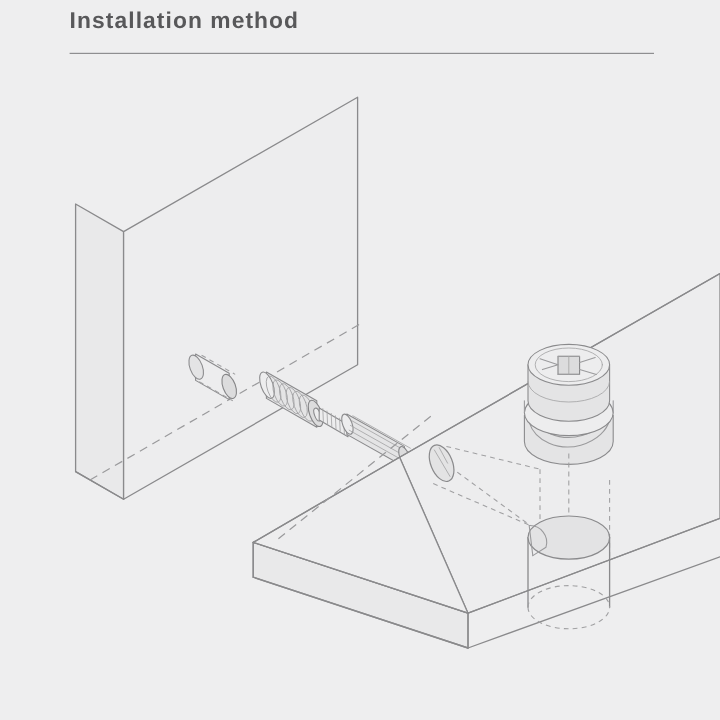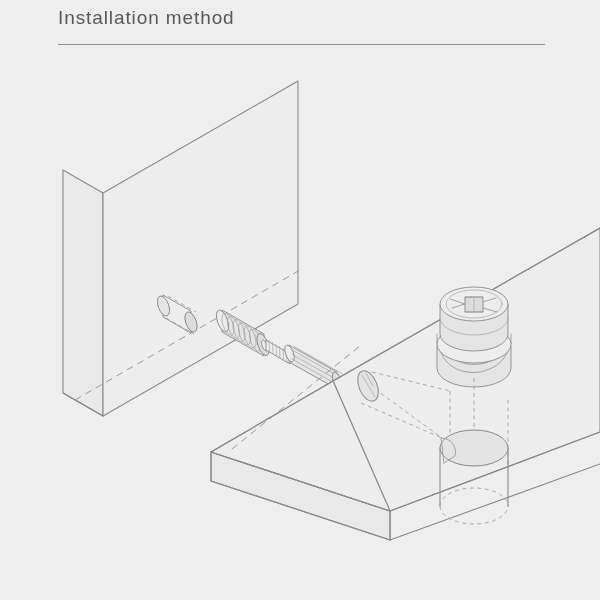--- a/index.html
+++ b/index.html
@@ -26,21 +26,21 @@
     top: 0;
     width: 600px;
     height: 56px;
   }
   .header-title {
     position: absolute;
     left: 58px;
     top: 7px;
     font-family: "Liberation Sans", sans-serif;
     font-size: 19px;
-    font-weight: 400;
+    font-weight: 700;
     letter-spacing: 0.9px;
     color: #58585a;
     white-space: nowrap;
   }
   .header-rule {
     position: absolute;
     left: 58px;
     top: 44px;
     width: 487px;
     height: 1px;

